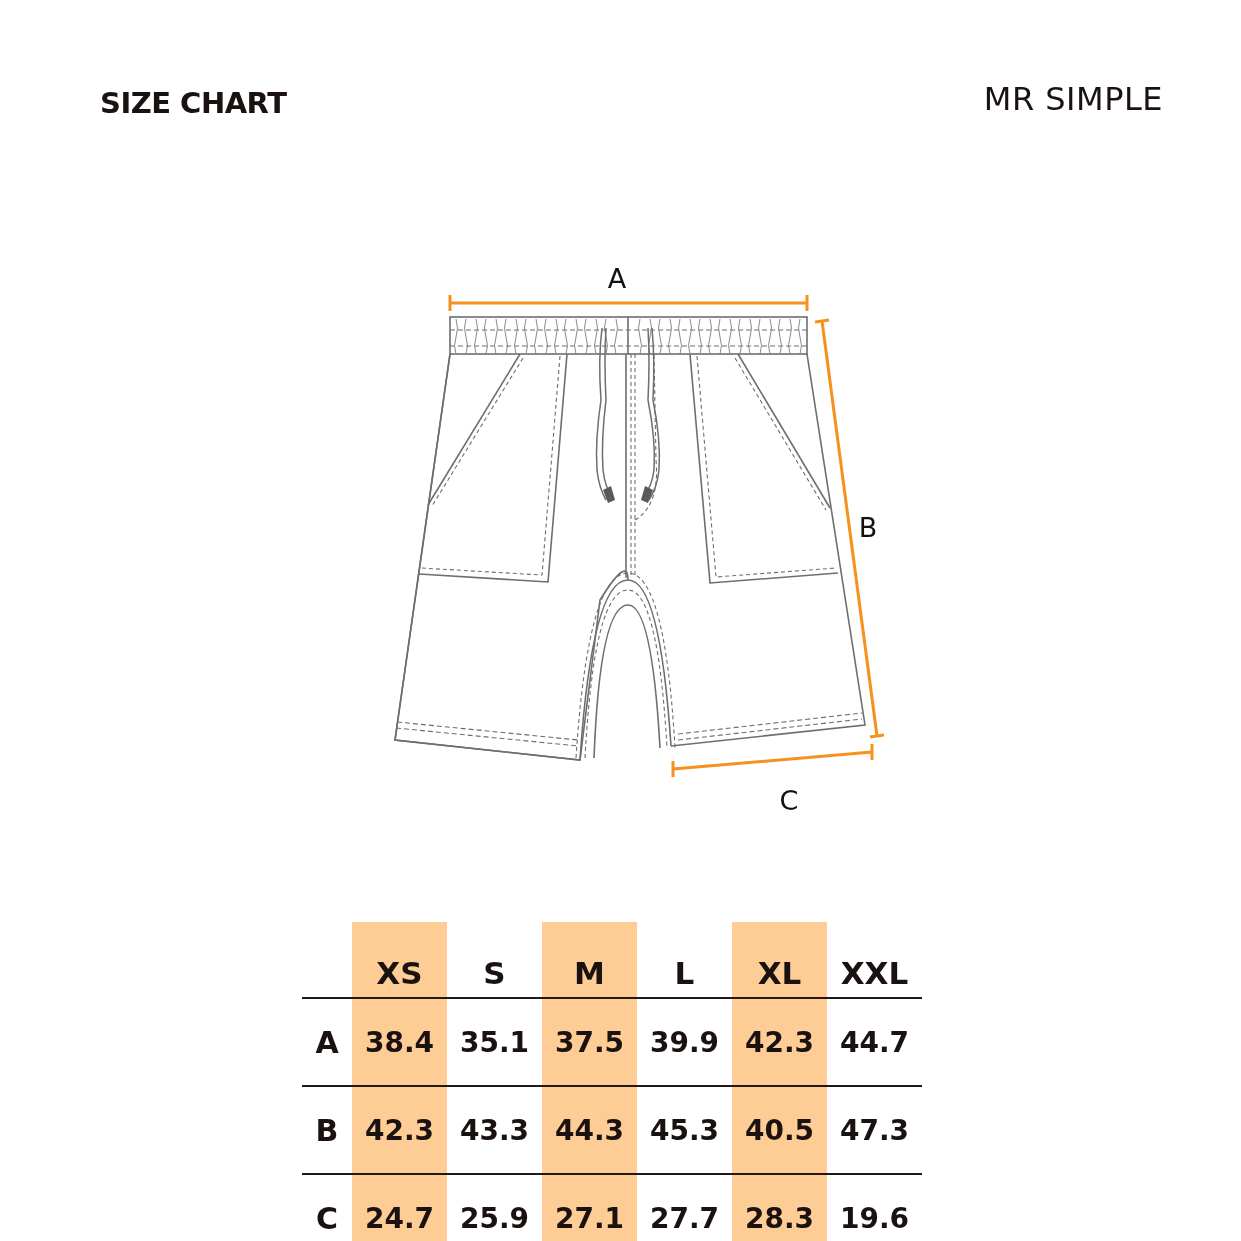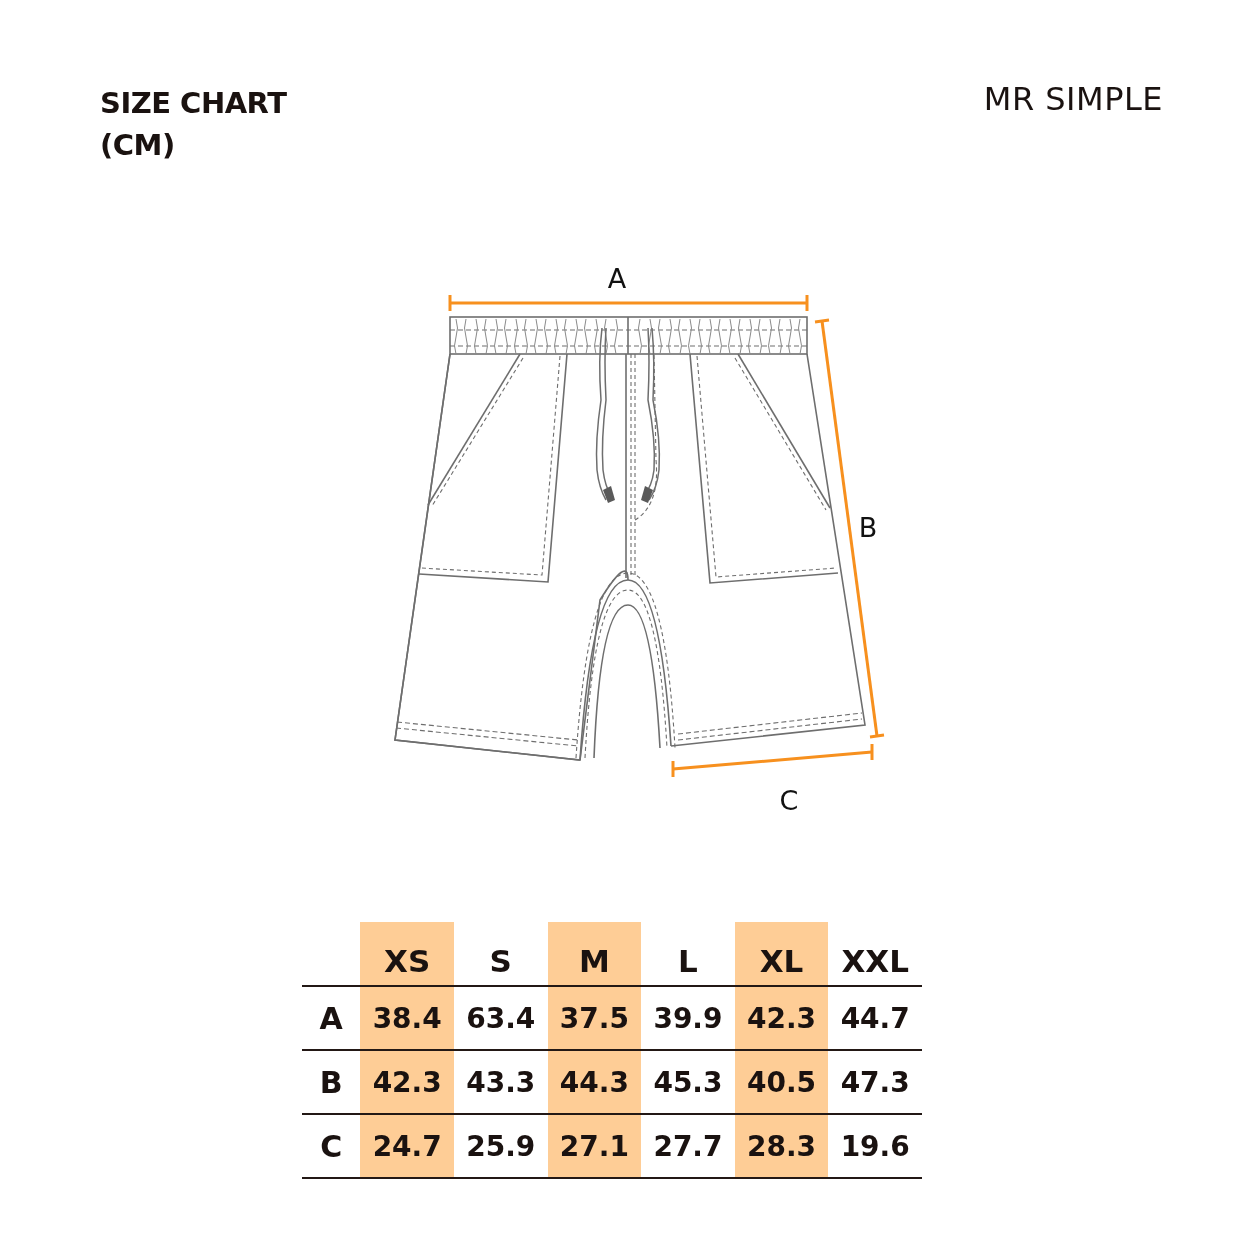--- a/index.html
+++ b/index.html
@@ -56,21 +56,21 @@
     }
     
     .size-table {
       position: absolute;
       left: 302px;
       top: 922px;
       width: 620px;
       border-collapse: collapse;
     }
     .size-table th, .size-table td {
-      padding: 0;
+      padding: 12px;
       text-align: center;
       font-weight: bold;
       font-size: 28px;
       color: #1a1210;
       font-family: "DejaVu Sans", "Liberation Sans", sans-serif;
     }
     .size-table thead th {
       height: 57px;
       vertical-align: bottom;
       padding-bottom: 6px;
@@ -93,21 +93,20 @@
     }
     .size-table .hl {
       background: #fecd96;
     }
   </style>
 </head>
 <body>
 
 <div class="header-left">
   <span class="chart-label">SIZE CHART</span>
-  <span class="unit-label">(CM)</span>
 </div>
 
 <div class="brand">MR SIMPLE</div>
 
 <svg class="illustration" viewBox="0 0 1241 880" xmlns="http://www.w3.org/2000/svg">
 
   <g stroke="#f7901e" stroke-width="3" fill="none">
     <line x1="450" y1="303" x2="807" y2="303"></line>
     <line x1="450" y1="295" x2="450" y2="311"></line>
     <line x1="807" y1="295" x2="807" y2="311"></line>
@@ -226,21 +225,21 @@
       <th class="col hl">M</th>
       <th class="col">L</th>
       <th class="col hl">XL</th>
       <th class="col">XXL</th>
     </tr>
   </thead>
   <tbody>
     <tr>
       <th class="row-head">A</th>
       <td class="hl">38.4</td>
-      <td>63.4</td>
+      <td>35.1</td>
       <td class="hl">37.5</td>
       <td>39.9</td>
       <td class="hl">42.3</td>
       <td>44.7</td>
     </tr>
     <tr>
       <th class="row-head">B</th>
       <td class="hl">42.3</td>
       <td>43.3</td>
       <td class="hl">44.3</td>

